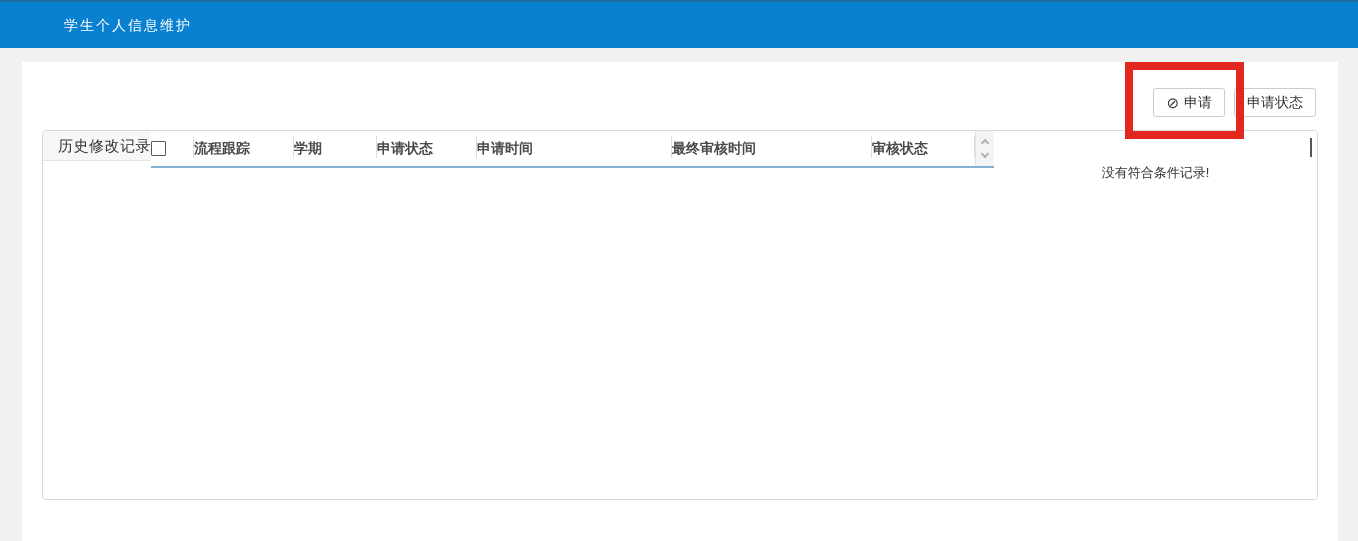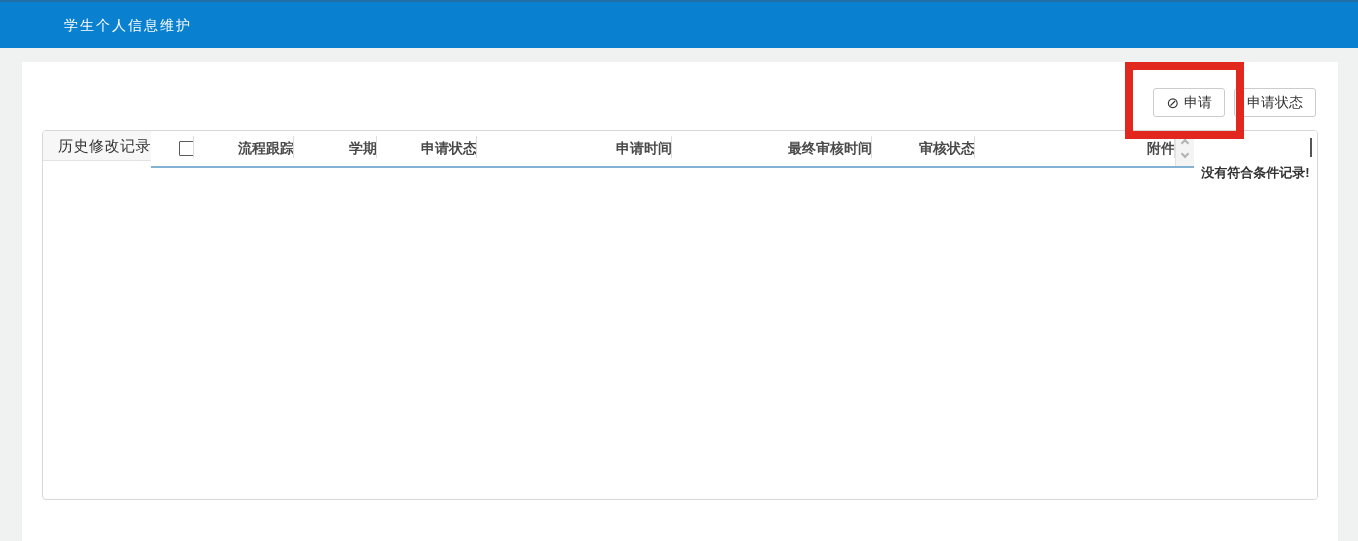--- a/index.html
+++ b/index.html
@@ -60,21 +60,21 @@
   .grid-titlebar {
     height:30px; background:#f7f7f7; border-bottom:1px solid #e3e3e3;
     font-size:15px; letter-spacing:.5px; color:#333;
     line-height:29px; padding-left:15px; flex:0 0 auto;
   }
   .grid-header {
     height:37px; flex:0 0 auto; display:flex; align-items:stretch;
     background:#ffffff; border-bottom:2px solid #82b1d3;
   }
   .hcell {
-    position:relative; display:flex; align-items:center; justify-content:flex-end;
+    position:relative; display:flex; align-items:center; justify-content:flex-start;
     font-size:14px; font-weight:bold; color:#4a4a4a;
   }
   .hcell.sep::after {
     content:""; position:absolute; right:0; top:5px; bottom:8px; width:1px;
     background:#dddddd;
   }
   .cb {
     width:15px; height:15px; appearance:none; -webkit-appearance:none;
     border:1px solid #5a5a5a; background:#fff; border-radius:1px; cursor:pointer;
   }
@@ -92,21 +92,21 @@
     display:flex; flex-direction:column; align-items:center; justify-content:center; gap:5px;
   }
   .chev { width:6px; height:6px; border-right:2px solid #b3b3b3; border-bottom:2px solid #b3b3b3; }
   .chev.up   { transform:rotate(-135deg); margin-top:3px; }
   .chev.down { transform:rotate(45deg); margin-bottom:3px; }
   .chev.dark { border-color:#555; width:7px; height:7px; }
   .chev.left { transform:rotate(135deg); }
   .chev.right{ transform:rotate(-45deg); }
 
   .grid-body { flex:1 1 auto; background:#fff; }
-  .empty-msg { text-align:center; padding-top:33px; font-size:13px; color:#333;font-weight:bold; }
+  .empty-msg { text-align:center; padding-top:33px; font-size:13px; color:#333; }
 
   .hscroll {
     height:22px; flex:0 0 auto; background:#f4f4f4; position:relative;
   }
   .hscroll .arrow-left  { position:absolute; left:5px;  top:7px; cursor:pointer; }
   .hscroll .arrow-right { position:absolute; right:5px; top:7px; cursor:pointer; }
   .hscroll .thumb {
     position:absolute; left:17px; top:4px; height:14px; width:1194px;
     background:#c9c9c9; cursor:pointer;
   }
@@ -149,23 +149,20 @@
       </div>
       <div class="hcell sep" style="width:195px;">
         <span>申请时间</span>
       </div>
       <div class="hcell sep" style="width:200px;">
         <span>最终审核时间</span>
       </div>
       <div class="hcell sep" style="width:103px;">
         <span>审核状态</span>
       </div>
-      <div class="hcell sep" style="width:200px;">
-        <span>附件</span>
-      </div>
       <div class="vscroll-stub">
         <span class="chev up"></span>
         <span class="chev down"></span>
       </div>
     </div>
 
     <div class="grid-body">
       <div class="empty-msg">没有符合条件记录!</div>
     </div>
 

